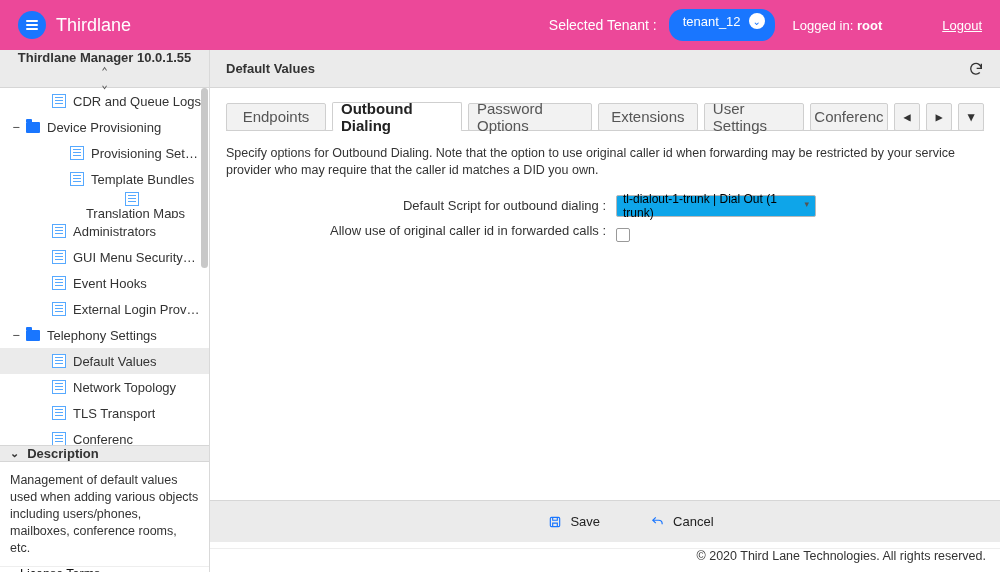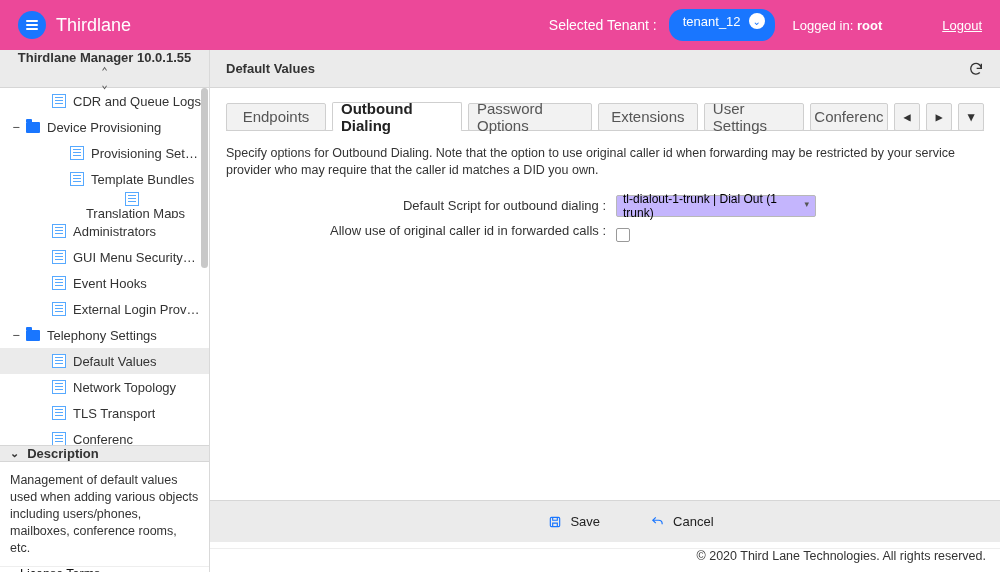--- a/index.html
+++ b/index.html
@@ -50,21 +50,21 @@
   .content { flex: 1; padding: 14px 16px 0 16px; overflow: hidden; position: relative; }
   .tabs-row { display: flex; gap: 6px; align-items: center; }
   .tab { height: 28px; background: #f2f2f2; border: 1px solid #cfcfcf; border-radius: 2px; display: flex; align-items: center; justify-content: center; font-size: 15px; color: #555; cursor: pointer; padding: 0 8px; min-width: 100px; }
   .tab.active { background: #fff; font-weight: 600; color: #222; border-bottom: 1px solid #fff; height: 29px; }
   .tabnav { width: 26px; min-width: 26px; padding: 0; font-family: monospace; font-size: 12px; color: #333; }
   .tabline { border-bottom: 1px solid #cfcfcf; margin-top: -1px; }
   
   .help { font-size: 12.5px; color: #333; margin: 14px 0 16px 0; line-height: 1.35; }
   .form-row { display: flex; align-items: center; margin-bottom: 8px; }
   .form-label { width: 390px; text-align: right; font-size: 13px; color: #333; padding-right: 10px; }
-  .select { width: 200px; height: 22px; border: 1px solid #b8b8b8; border-radius: 2px; font-size: 12px; padding: 0 16px 0 6px; background: #c4b5fd; position: relative; display: flex; align-items: center; cursor: pointer; }
+  .select { width: 200px; height: 22px; border: 1px solid #b8b8b8; border-radius: 2px; font-size: 12px; padding: 0 16px 0 6px; background: #0ea5e9; position: relative; display: flex; align-items: center; cursor: pointer; }
   .select::after { content: "▾"; position: absolute; right: 6px; top: 3px; font-size: 9px; color: #555; }
   .checkbox { width: 14px; height: 14px; border: 1px solid #999; border-radius: 2px; cursor: pointer; margin-top:3px;}
   .form-row.multiline .form-label { line-height: 1.25; margin-top:-4px;}
   
   .action-bar { position: absolute; left: 0; right: 0; bottom: 30px; height: 42px; background: #ebebeb; border-top: 1px solid #d6d6d6; display: flex; align-items: center; justify-content: center; gap: 50px; padding-left: 52px; }
   .action { display: inline-flex; align-items: center; gap: 8px; font-size: 13px; color: #222; cursor: pointer; }
   .action .glyph { color: #1976ff; font-size: 14px; display:inline-flex; align-items:center; }
   
   .footer { position: absolute; left: 0; right: 0; bottom: 0; height: 24px; display: flex; align-items: flex-start; justify-content: flex-end; font-size: 12.5px; color: #333; padding: 0 14px; background: #fff; border-top: 1px solid #eee; }
 </style>

